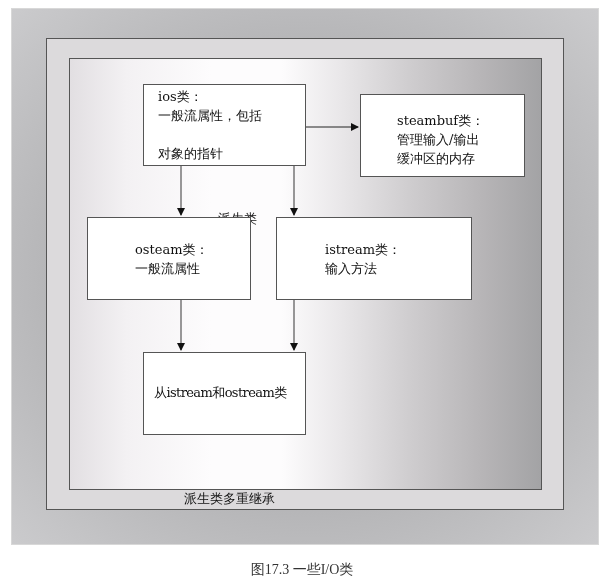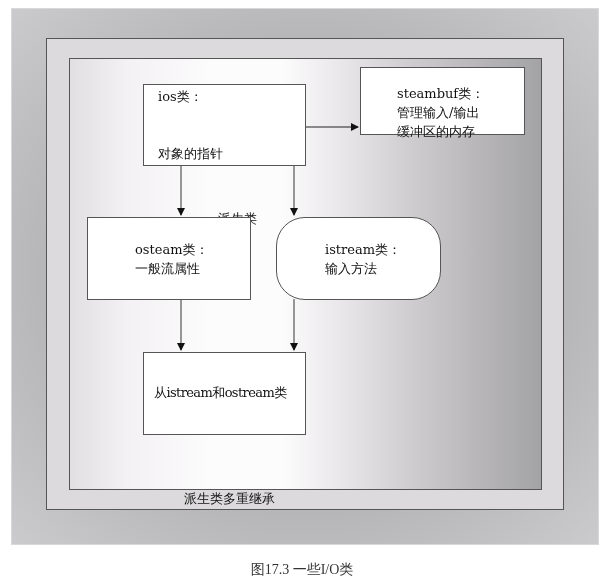--- a/index.html
+++ b/index.html
@@ -43,37 +43,38 @@
 
   <line x1="294" y1="166" x2="294" y2="215" stroke="#555" stroke-width="1.2" marker-end="url(#ah)"></line>
 
   <line x1="181" y1="299" x2="181" y2="350" stroke="#555" stroke-width="1.2" marker-end="url(#ah)"></line>
 
   <line x1="294" y1="299" x2="294" y2="350" stroke="#555" stroke-width="1.2" marker-end="url(#ah)"></line>
 </svg>
 
 <div class="box" style="left:143px; top:84px; width:163px; height:82px;padding-left:8px;">
   <div class="txt" style="left:14px; top:2px;">ios类：</div>
+  <div class="txt" style="left:14px; top:21px;">一般流属性，包括</div>
   <div class="txt" style="left:14px; top:59px;">对象的指针</div>
 </div>
 
-<div class="box" style="left:360px; top:67px; width:165px; height:68px;">
+<div class="box" style="left:360px; top:94px; width:165px; height:83px;">
   <div class="txt" style="left:36px; top:16px;">steambuf类：</div>
   <div class="txt" style="left:36px; top:35px;">管理输入/输出</div>
   <div class="txt" style="left:36px; top:54px;">缓冲区的内存</div>
 </div>
 
 <div class="label" style="left:218px; top:176px;">派生类</div>
 
 <div class="box" style="left:87px; top:217px; width:164px; height:83px;padding-left:24px;">
   <div class="txt" style="left:47px; top:22px;">osteam类：</div>
   <div class="txt" style="left:47px; top:41px;">一般流属性</div>
 </div>
 
-<div class="box" style="left:276px; top:217px; width:165px; height:83px;border-radius:29px;">
+<div class="box" style="left:276px; top:217px; width:196px; height:83px;">
   <div class="txt" style="left:48px; top:22px;">istream类：</div>
   <div class="txt" style="left:48px; top:41px;">输入方法</div>
 </div>
 
 <div class="box" style="left:143px; top:352px; width:163px; height:83px;">
   <div class="txt" style="left:10px; top:30px; letter-spacing:-0.6px;">从istream和ostream类</div>
 </div>
 
 <div class="label" style="left:184px; top:456px;">派生类多重继承</div>
 

